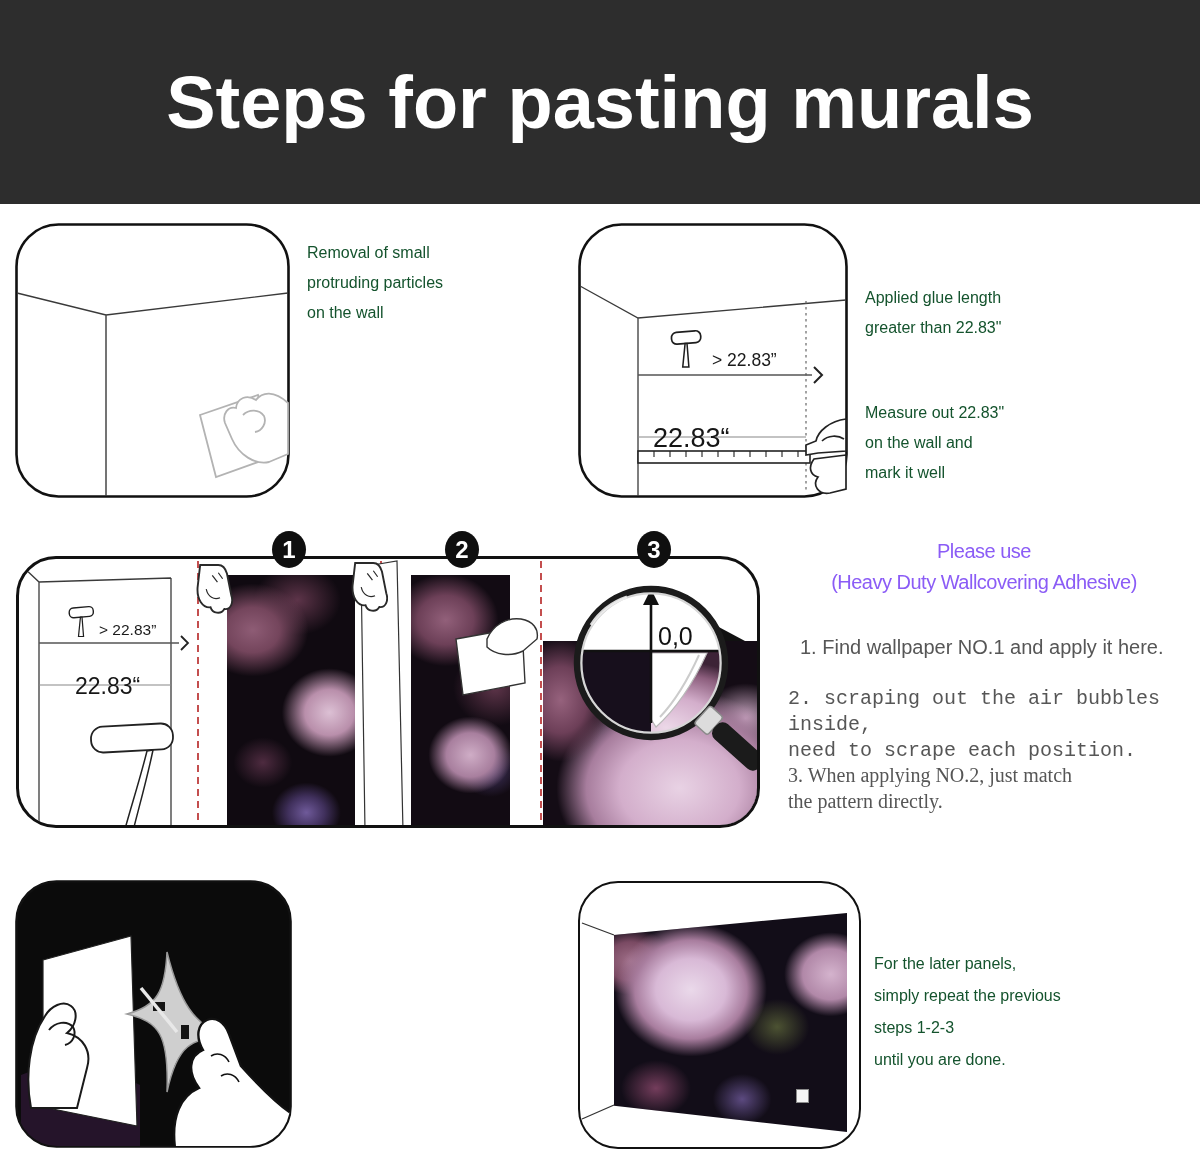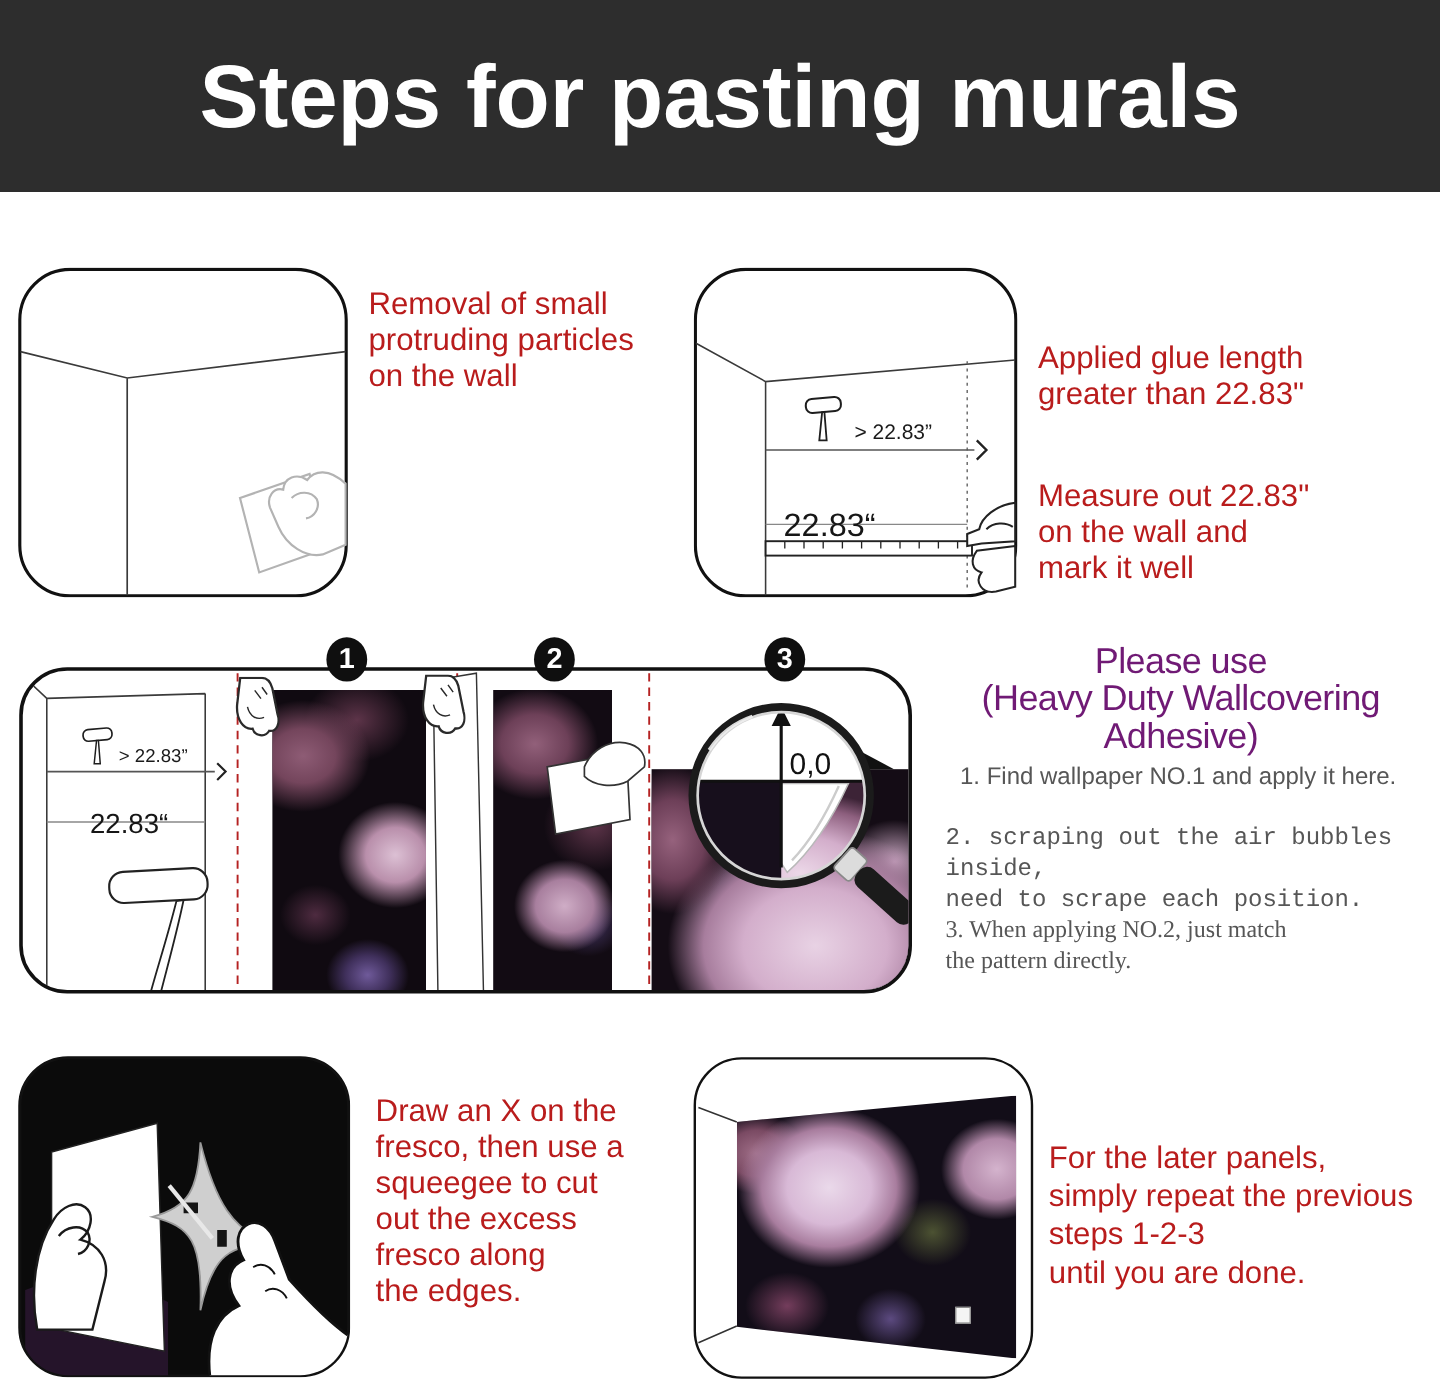--- a/index.html
+++ b/index.html
@@ -1,26 +1,26 @@
 <!DOCTYPE html>
 <html><head>
 <meta charset="utf-8">
 <style>
   html,body{margin:0;padding:0;background:#fff;}
   .page{position:relative;width:1200px;height:1152px;background:#fff;overflow:hidden;
         font-family:"Liberation Sans","DejaVu Sans",sans-serif;}
   .abs{position:absolute;}
   
-  .header{left:0;top:0;width:1200px;height:160px;background:#2d2d2d;
+  .header{left:0;top:0;width:1200px;height:204px;background:#2d2d2d;
           display:flex;align-items:center;justify-content:center;}
   .header h1{margin:0;color:#fff;font-size:74px;font-weight:bold;letter-spacing:0px;}
   
-  .caption{color:#b91c1c;font-size:26px;line-height:30px;white-space:pre-line;}
+  .caption{color:#14532d;font-size:16px;line-height:30px;white-space:pre-line;}
   .items{color:#565656;font-size:20px;line-height:26px;white-space:pre-line;}
-  .heading{color:#701a75;font-size:30px;line-height:31px;letter-spacing:-0.5px;
+  .heading{color:#8b5cf6;font-size:20px;line-height:31px;letter-spacing:-0.5px;
            white-space:pre-line;text-align:center;}
   
   .frame{border:2.5px solid #111;border-radius:42px;background:#fff;box-sizing:border-box;}
   
   .steps-box{left:16px;top:556px;width:744px;height:272px;border:3px solid #111;
              border-radius:40px;background:#fff;overflow:hidden;box-sizing:border-box;}
   .badge{width:34px;height:37px;background:#0f0f0f;border-radius:50%;color:#fff;
          font-weight:bold;font-size:24px;display:flex;align-items:center;justify-content:center;}
   
   .floral1{background:
@@ -217,26 +217,20 @@
         <path d="M152,72 C150,112 142,126 112,134 C144,142 154,154 152,212 C162,166 176,156 214,158 C178,146 164,120 152,72 Z" fill="#cfcfcf" stroke="#9a9a9a" stroke-width="1.5"></path>
         <path d="M138,122 l12,0 l0,9 l-12,0 Z M166,145 l8,0 l0,14 l-8,0 Z" fill="#141414"></path>
       </g>
       <line x1="126" y1="108" x2="162" y2="152" stroke="#e8e8e8" stroke-width="3.5"></line>
       <g fill="#fff" stroke="#111" stroke-width="2.4">
         <path d="M160,268 C156,236 166,216 184,208 C172,192 174,176 188,170 C180,156 183,144 192,140 C201,136 210,143 214,154 L226,186 C244,206 262,224 277,234 L277,268 Z"></path>
         <path d="M196,176 C202,172 210,174 214,182 M206,196 C212,192 220,194 224,202" fill="none" stroke-width="1.6"></path>
       </g>
     </g>
   </svg>
-  <div class="abs caption" style="left:313px;top:910px;">Draw an X on the
-fresco, then use a
-squeegee to cut
-out the excess
-fresco along
-the edges.</div>
 
   <div class="abs frame" style="left:578px;top:881px;width:283px;height:268px;border-radius:40px;">
     <svg class="abs" style="left:0;top:0;" width="278" height="263" viewBox="0 0 278 263">
       <path d="M2,40 L34,52 M2,236 L34,222" fill="none" stroke="#333" stroke-width="1.3"></path>
     </svg>
     <div class="abs floral4 mural" style="left:34px;top:30px;width:233px;height:219px;"></div>
     <div class="abs" style="left:216px;top:206px;width:11px;height:12px;background:#f4f4f4;border:1px solid #8b8b8b;"></div>
   </div>
   <div class="abs caption" style="left:874px;top:916px;line-height:32px;margin-top:32px;">For the later panels,
 simply repeat the previous

